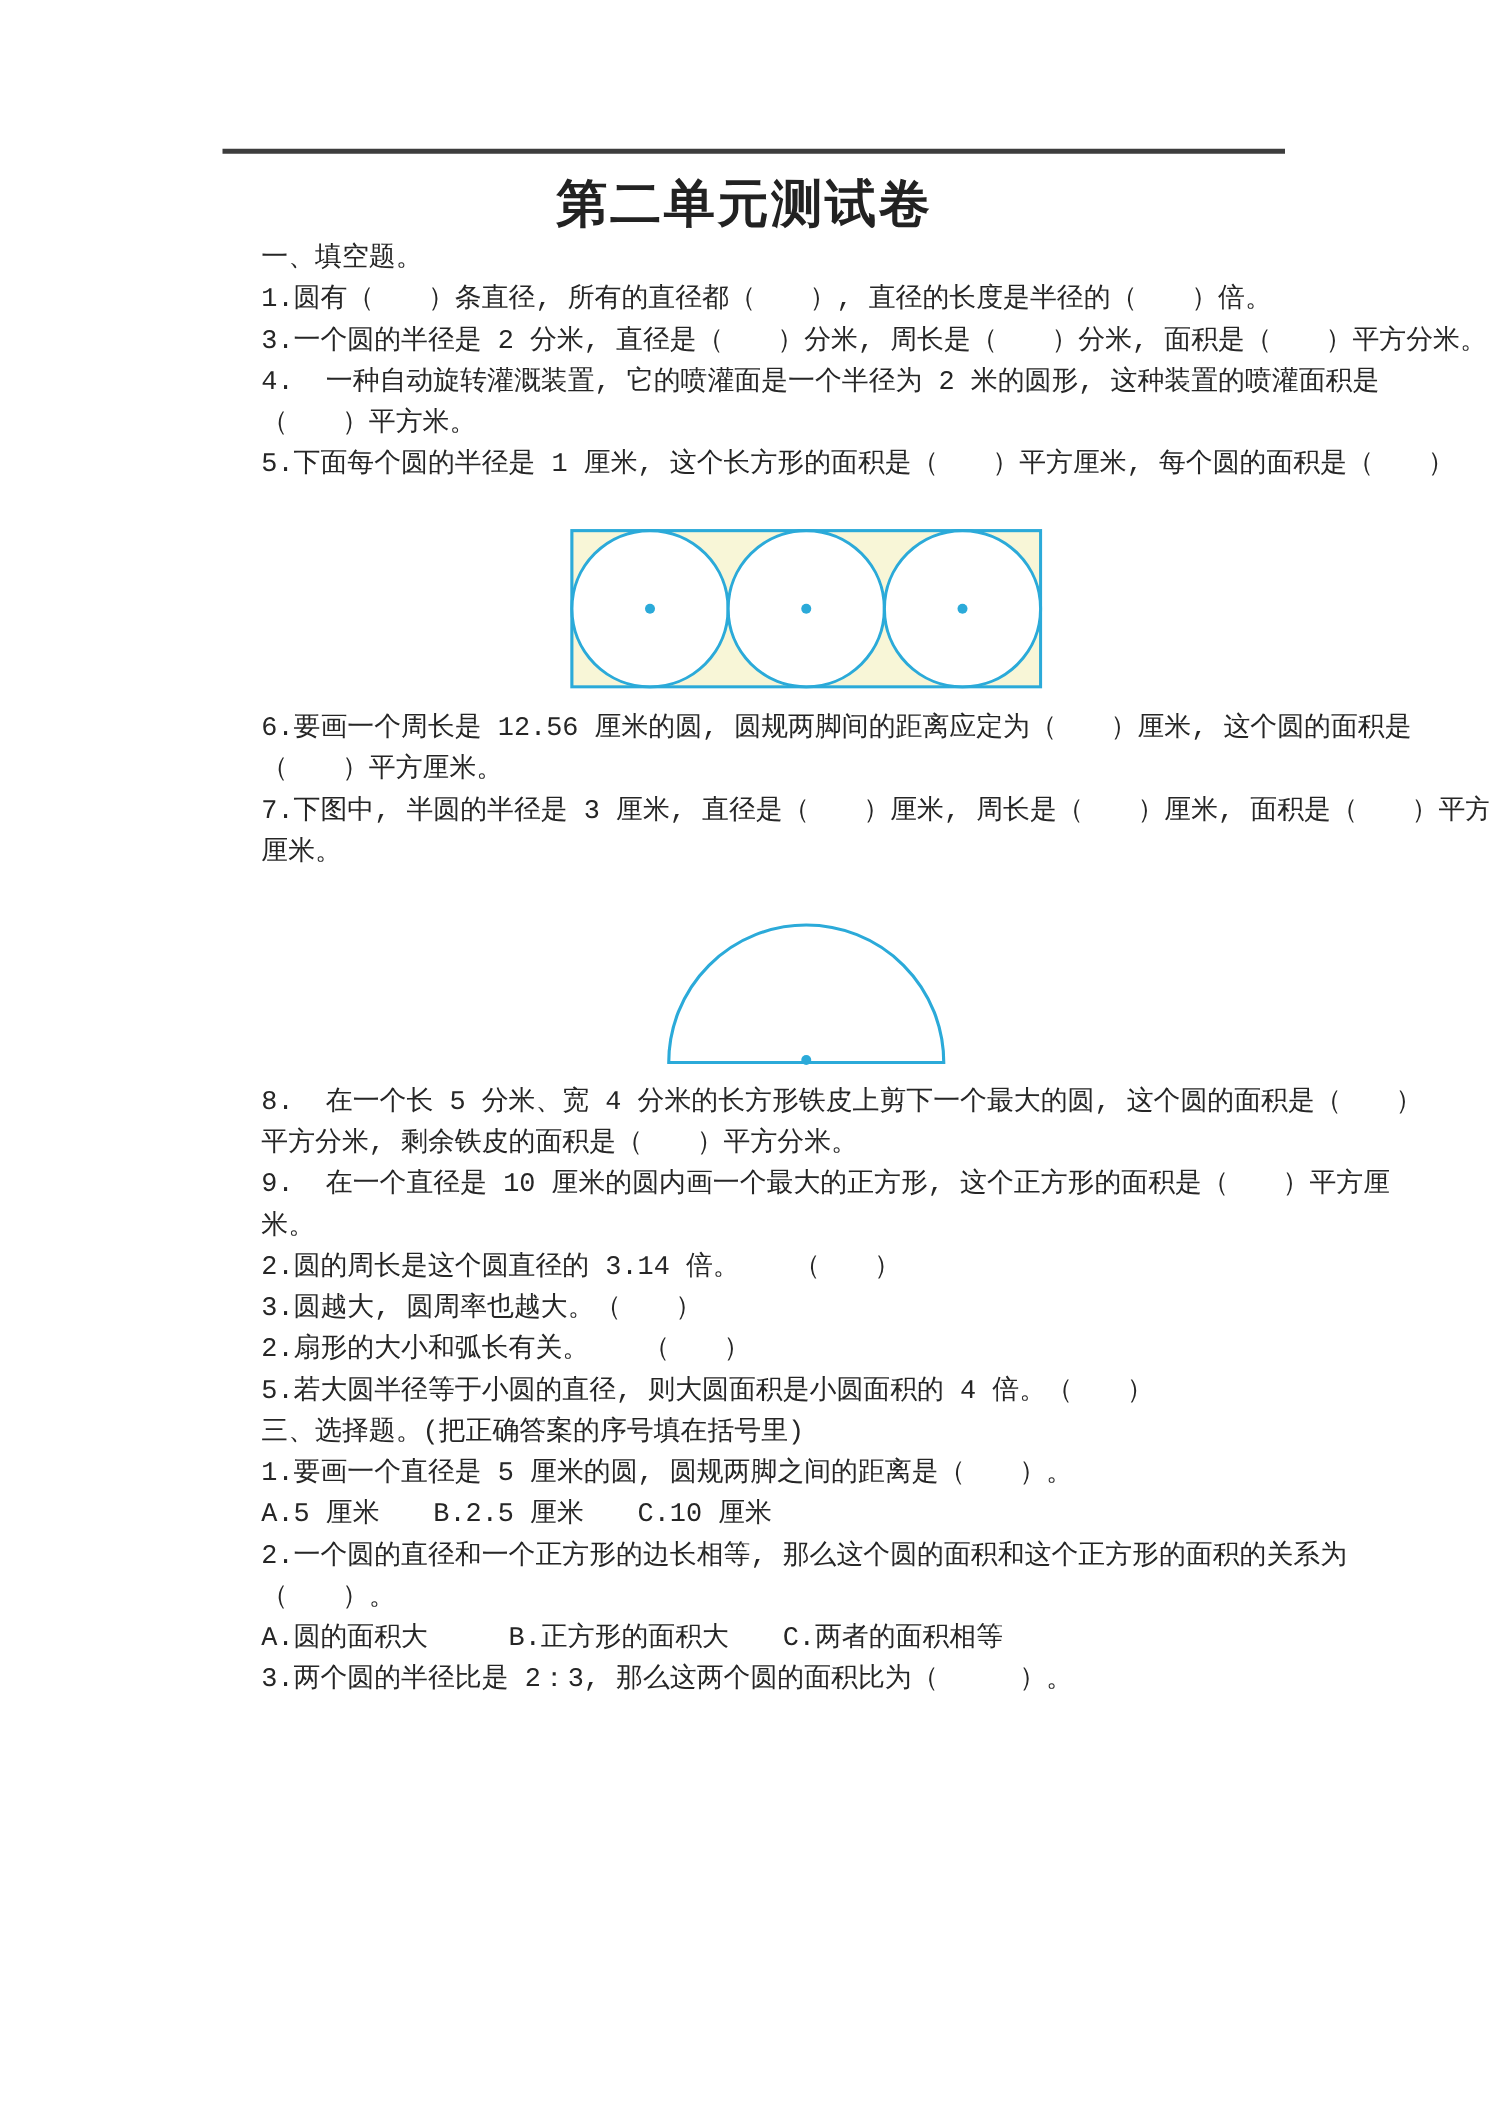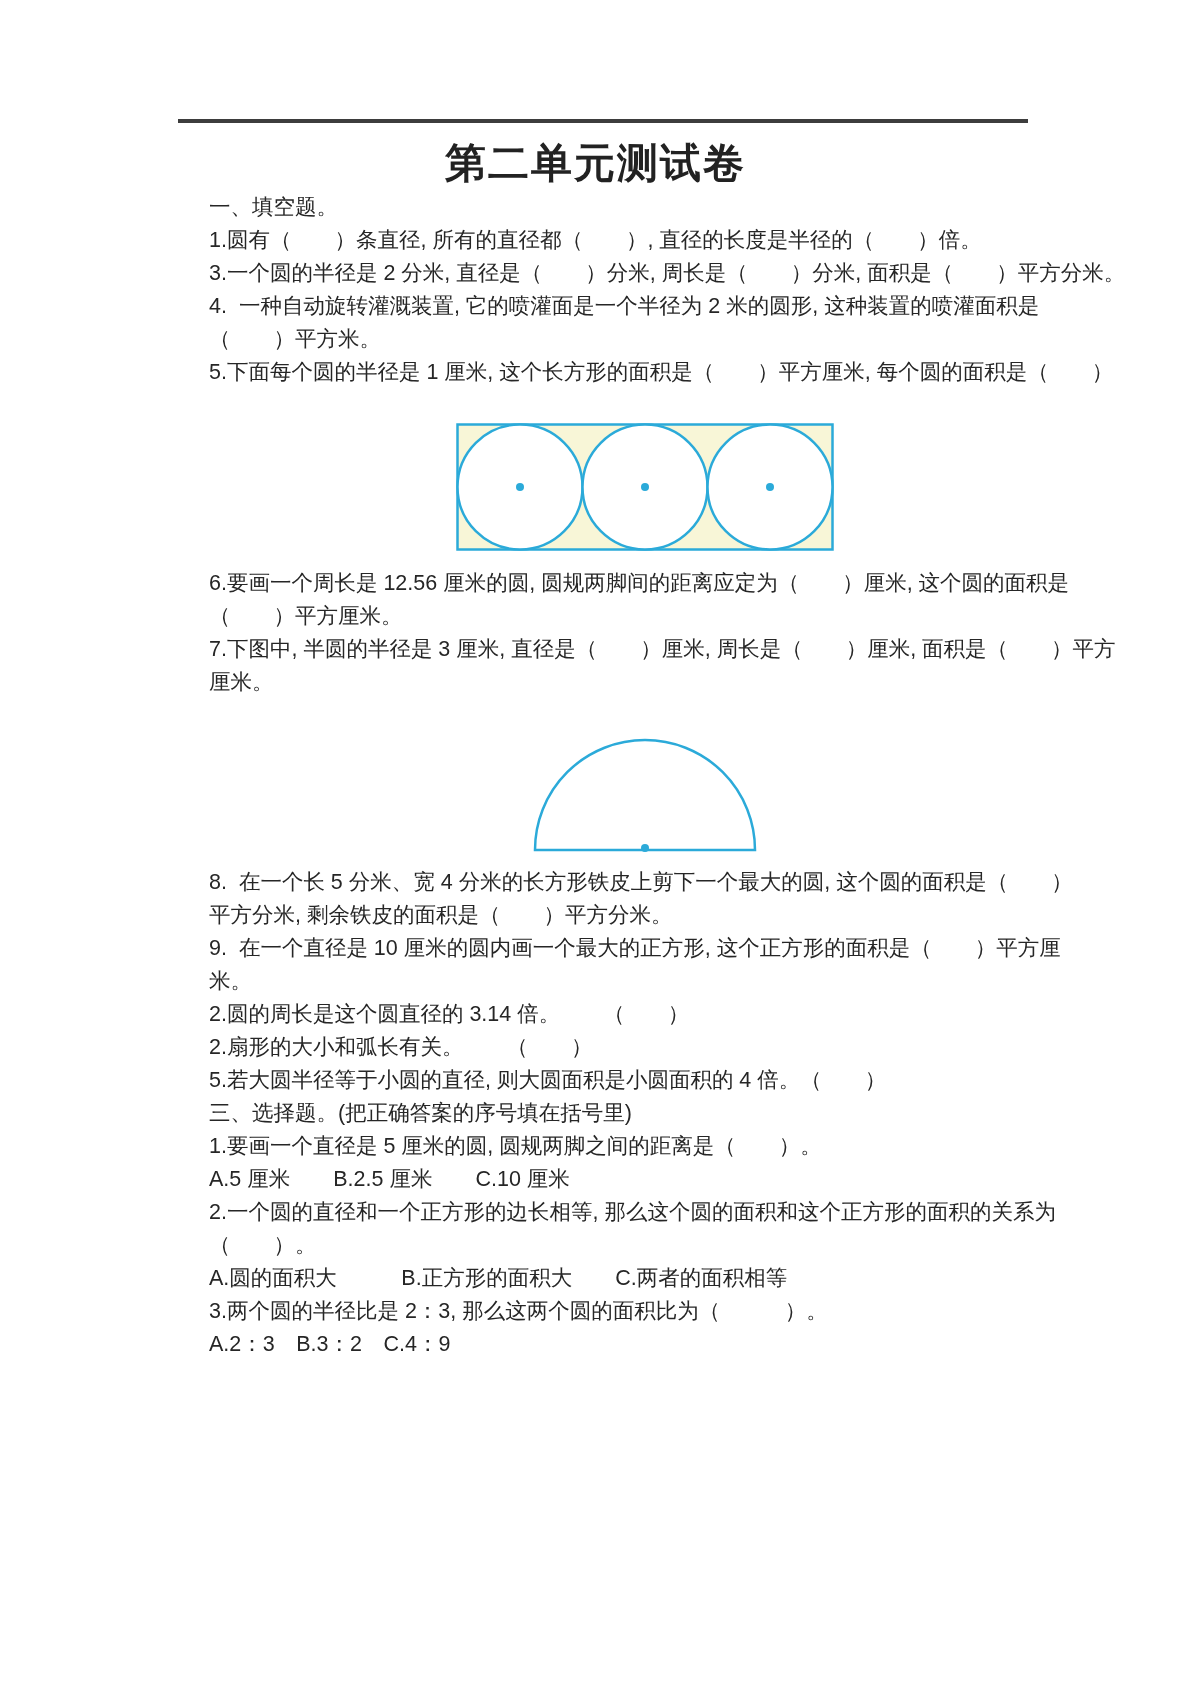--- a/index.html
+++ b/index.html
@@ -5,21 +5,21 @@
   html, body {
     margin: 0;
     padding: 0;
     background: #ffffff;
   }
   .page {
     position: relative;
     width: 1191px;
     height: 1684px;
     background: #ffffff;
-    font-family: Liberation Sans, sans-serif;
+    font-family: Liberation Mono, monospace;
     color: #262626;
     overflow: hidden;
   }
   .header-rule {
     position: absolute;
     left: 178px;
     top: 119px;
     width: 850px;
     height: 4px;
     background: #3d3d3d;
@@ -103,26 +103,26 @@
         <circle cx="112" cy="111" r="4" fill="#2baad9"></circle>
       </svg>
     </figure>
 
     <div class="line">8.  在一个长 5 分米、宽 4 分米的长方形铁皮上剪下一个最大的圆, 这个圆的面积是（　　）</div>
     <div class="line">平方分米, 剩余铁皮的面积是（　　）平方分米。</div>
     <div class="line">9.  在一个直径是 10 厘米的圆内画一个最大的正方形, 这个正方形的面积是（　　）平方厘</div>
     <div class="line">米。</div>
 
     <div class="line">2.圆的周长是这个圆直径的 3.14 倍。　　（　　）</div>
+    <div class="line">3.圆越大, 圆周率也越大。（　　）</div>
     <div class="line">2.扇形的大小和弧长有关。　　（　　）</div>
     <div class="line">5.若大圆半径等于小圆的直径, 则大圆面积是小圆面积的 4 倍。（　　）</div>
 
     <div class="line">三、选择题。(把正确答案的序号填在括号里)</div>
     <div class="line">1.要画一个直径是 5 厘米的圆, 圆规两脚之间的距离是（　　）。</div>
     <div class="line">A.5 厘米　　B.2.5 厘米　　C.10 厘米</div>
     <div class="line">2.一个圆的直径和一个正方形的边长相等, 那么这个圆的面积和这个正方形的面积的关系为</div>
     <div class="line">（　　）。</div>
     <div class="line">A.圆的面积大　　　B.正方形的面积大　　C.两者的面积相等</div>
     <div class="line">3.两个圆的半径比是 2：3, 那么这两个圆的面积比为（　　　）。</div>
-    <div class="line">A.2：3　B.3：2　C.4：9</div>
 
   </div>
 </div>
 
 </body></html>

